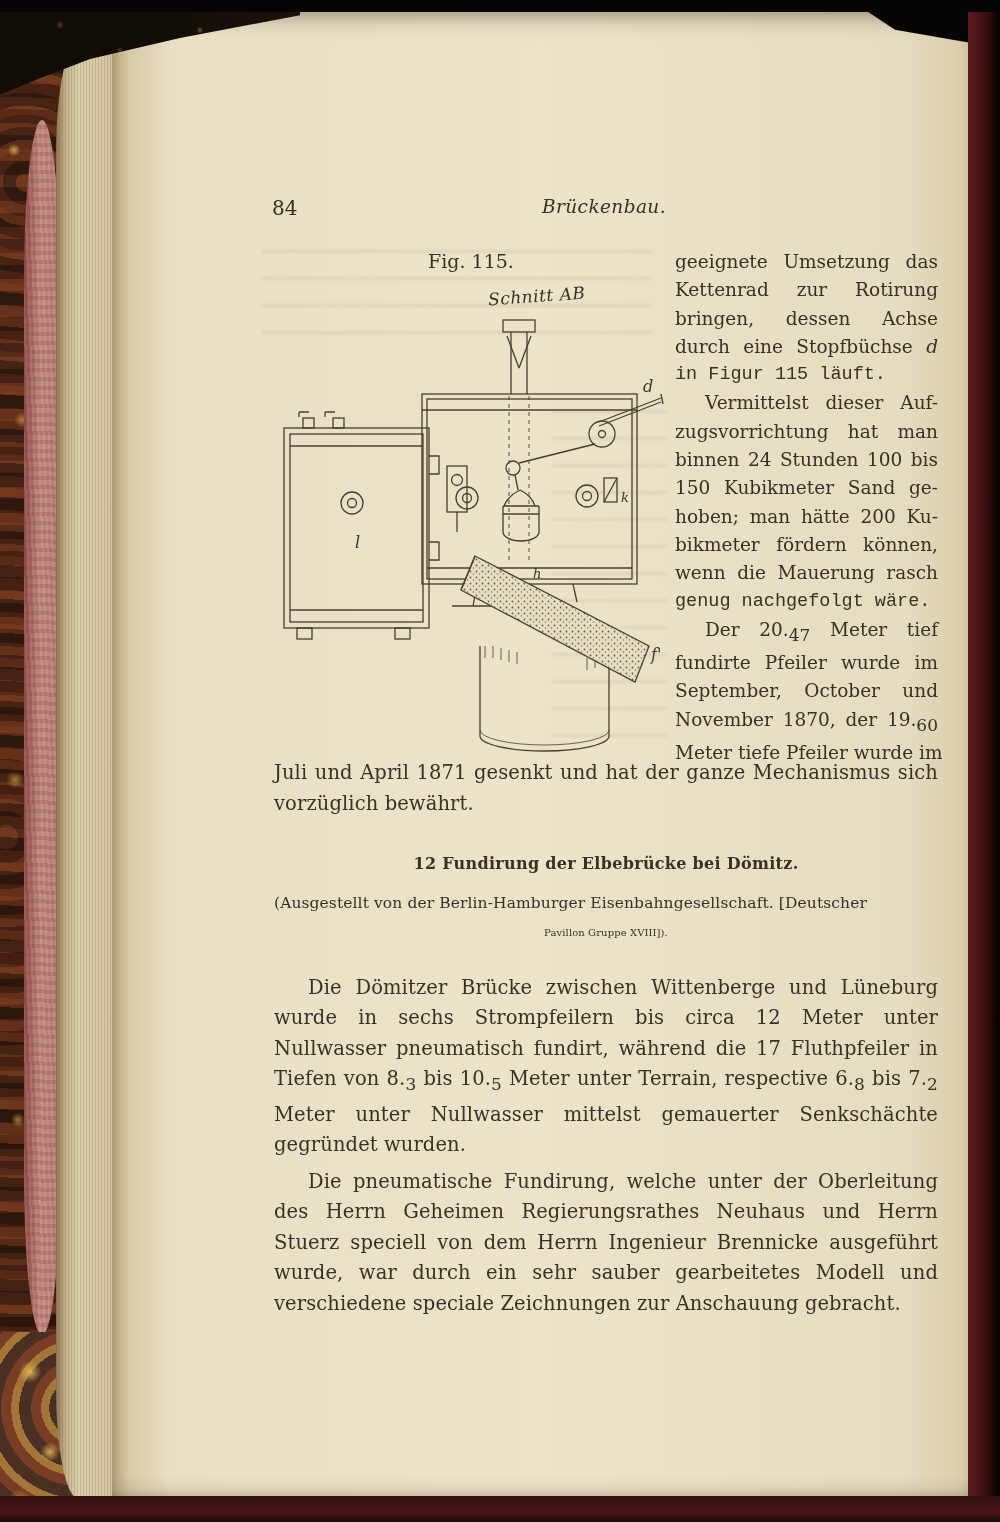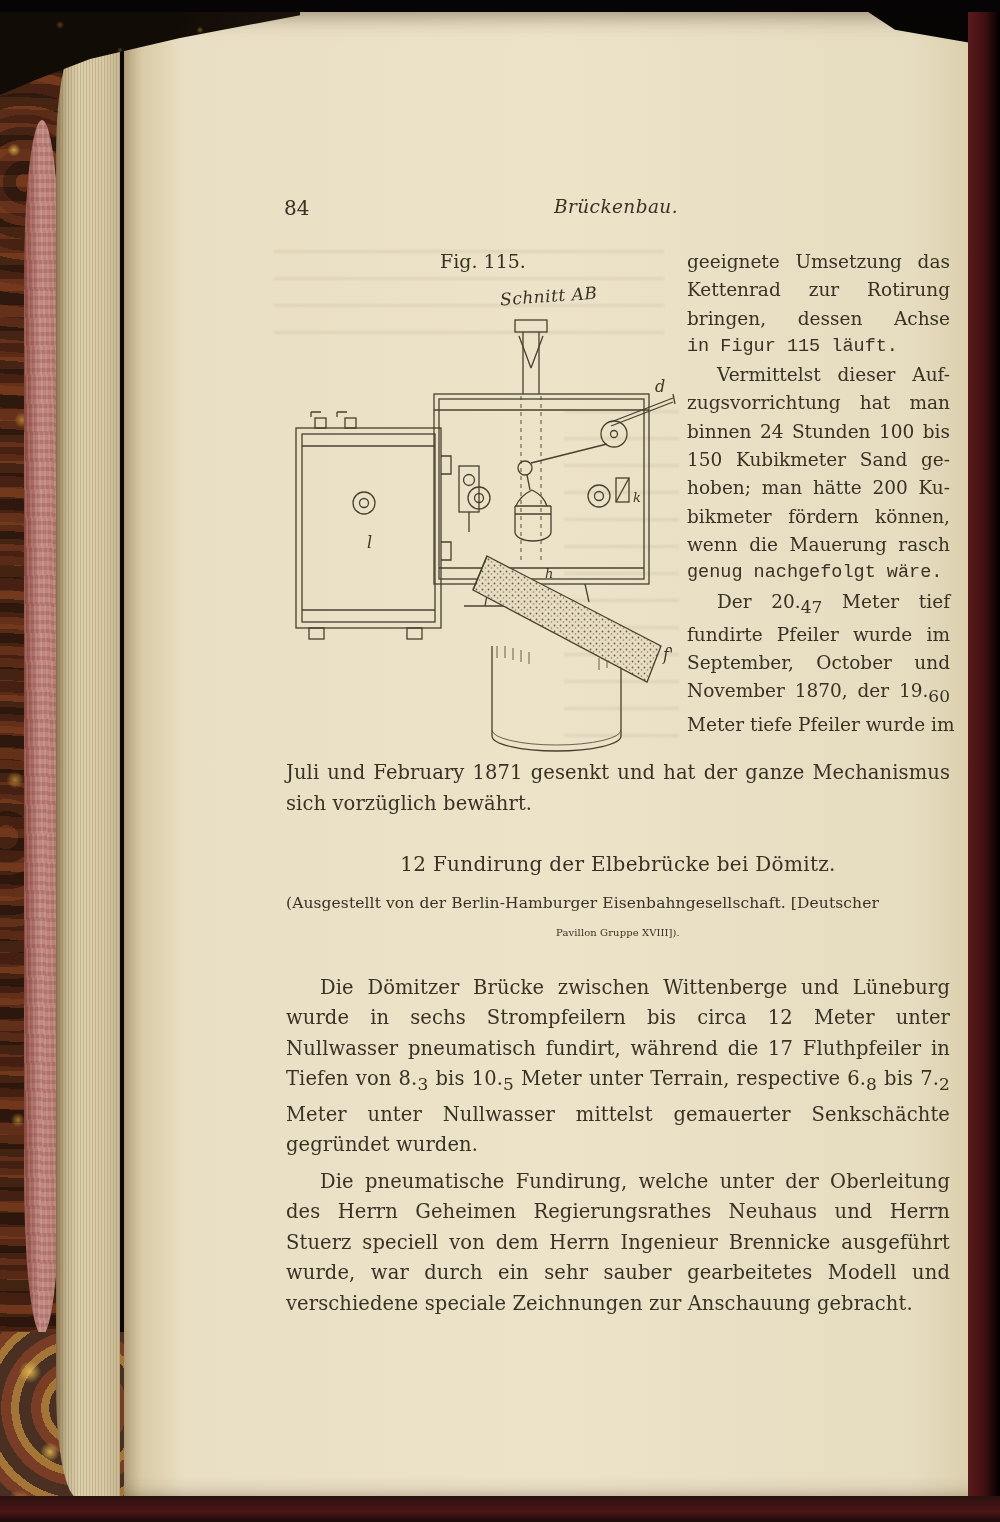--- a/index.html
+++ b/index.html
@@ -50,21 +50,21 @@
       linear-gradient(115deg,#120c07 55%,#1f140c);}
   .corner-tr{left:850px;top:0;width:150px;height:48px;
     clip-path:polygon(0 0,100% 0,100% 100%,30% 62%);background:#070504;}
   .cover-right{left:968px;top:0;width:32px;height:1522px;
     background:linear-gradient(90deg,#5c1a1c,#3c0f11 55%,#000 100%);}
   .edge-top{left:0;top:0;width:1000px;height:12px;background:#060404;}
   .edge-bottom{left:0;top:1496px;width:1000px;height:26px;
     background:linear-gradient(#2a100e,#4c1517 60%,#1c0a09);}
 
   
-  .page{left:124px;top:10px;width:858px;height:1490px;border-radius:2px;
+  .page{left:112px;top:10px;width:858px;height:1490px;border-radius:2px;
     background:
       linear-gradient(90deg,#b9a67f 0,#d9cba6 18px,#e9dfc4 60px,#ece3c9 50%,#e6dcc0 92%,#d9cda9 100%);
     box-shadow:inset 0 18px 22px -14px rgba(60,40,20,.55),
                inset 0 -16px 20px -14px rgba(60,40,20,.45);
     color:#383124;}
   .ghost{background:repeating-linear-gradient(180deg, rgba(130,108,72,.10) 0 3px, transparent 3px 27px);
     filter:blur(1px);}
 
   
   .pagenum{left:160px;top:186px;font-size:20px;}
@@ -79,21 +79,21 @@
   .rl.end{text-align-last:left;font-family:Liberation Mono, monospace;}
   .rl.ind{text-indent:30px;}
   .it{font-style:italic;}
   .ss{font-size:17px;vertical-align:-5px;}
 
   .bodyblock{left:162px;top:748px;width:664px;font-size:19.5px;letter-spacing:.1px;}
   .bodyblock p{margin:0;line-height:30.5px;text-align:justify;}
   .p-ind{text-indent:34px;}
   .p5{margin-top:3px !important;}
   .heading{margin-top:30px !important;text-align:center !important;
-    font-weight:normal;font-size:20px;line-height:26px;letter-spacing:.3px;}
+    font-weight:bold;font-size:16px;line-height:26px;letter-spacing:.3px;}
   .subt{margin-top:8px !important;text-align:left;
     font-size:15.5px;line-height:24px;}
   .subt2{margin-top:0 !important;text-align:center !important;
     font-size:10px;line-height:24px;}
   .p6{margin-top:24px !important;}
   .p7{margin-top:6px !important;}
 
   .figure-svg{left:165px;top:296px;width:390px;height:455px;}
 </style>
 </head>
@@ -198,38 +198,39 @@
         <text x="78" y="242">l</text>
         <text x="256" y="272" font-size="13">h</text>
         <text x="374" y="354">f'</text>
       </g>
     </svg>
 
     <div class="abs rightcol">
       <div class="rl">geeignete Umsetzung das</div>
       <div class="rl">Kettenrad zur Rotirung</div>
       <div class="rl">bringen, dessen Achse</div>
+      <div class="rl"><span>durch eine Stopfbüchse </span><span class="it">d</span></div>
       <div class="rl end">in Figur 115 läuft.</div>
       <div class="rl ind">Vermittelst dieser Auf-</div>
       <div class="rl">zugsvorrichtung hat man</div>
       <div class="rl">binnen 24 Stunden 100 bis</div>
       <div class="rl">150 Kubikmeter Sand ge-</div>
       <div class="rl">hoben; man hätte 200 Ku-</div>
       <div class="rl">bikmeter fördern können,</div>
       <div class="rl">wenn die Mauerung rasch</div>
       <div class="rl end">genug nachgefolgt wäre.</div>
       <div class="rl ind"><span>Der 20.</span><span class="ss">47</span><span> Meter tief</span></div>
       <div class="rl">fundirte Pfeiler wurde im</div>
       <div class="rl">September, October und</div>
       <div class="rl"><span>November 1870, der 19.</span><span class="ss">60</span></div>
       <div class="rl">Meter tiefe Pfeiler wurde im</div>
     </div>
 
     <div class="abs bodyblock">
-      <p>Juli und February 1871 gesenkt und hat der ganze Mechanismus sich vorzüglich bewährt.</p>
+      <p>Juli und April 1871 gesenkt und hat der ganze Mechanismus sich vorzüglich bewährt.</p>
       <p class="heading">12 Fundirung der Elbebrücke bei Dömitz.</p>
       <p class="subt">(Ausgestellt von der Berlin-Hamburger Eisenbahngesellschaft. [Deutscher</p>
       <p class="subt2">Pavillon Gruppe XVIII]).</p>
       <p class="p-ind p6"><span>Die Dömitzer Brücke zwischen Wittenberge und Lüneburg wurde in sechs Strompfeilern bis circa 12 Meter unter Nullwasser pneumatisch fundirt, während die 17 Fluthpfeiler in Tiefen von 8.</span><span class="ss">3</span><span> bis 10.</span><span class="ss">5</span><span> Meter unter Terrain, respective 6.</span><span class="ss">8</span><span> bis 7.</span><span class="ss">2</span><span> Meter unter Nullwasser mittelst gemauerter Senkschächte gegründet wurden.</span></p>
       <p class="p-ind p7">Die pneumatische Fundirung, welche unter der Oberleitung des Herrn Geheimen Regierungsrathes Neuhaus und Herrn Stuerz speciell von dem Herrn Ingenieur Brennicke ausgeführt wurde, war durch ein sehr sauber gearbeitetes Modell und verschiedene speciale Zeichnungen zur Anschauung gebracht.</p>
     </div>
   </div>
 
   <div class="abs corner-tl"></div>
   <div class="abs corner-tr"></div>

